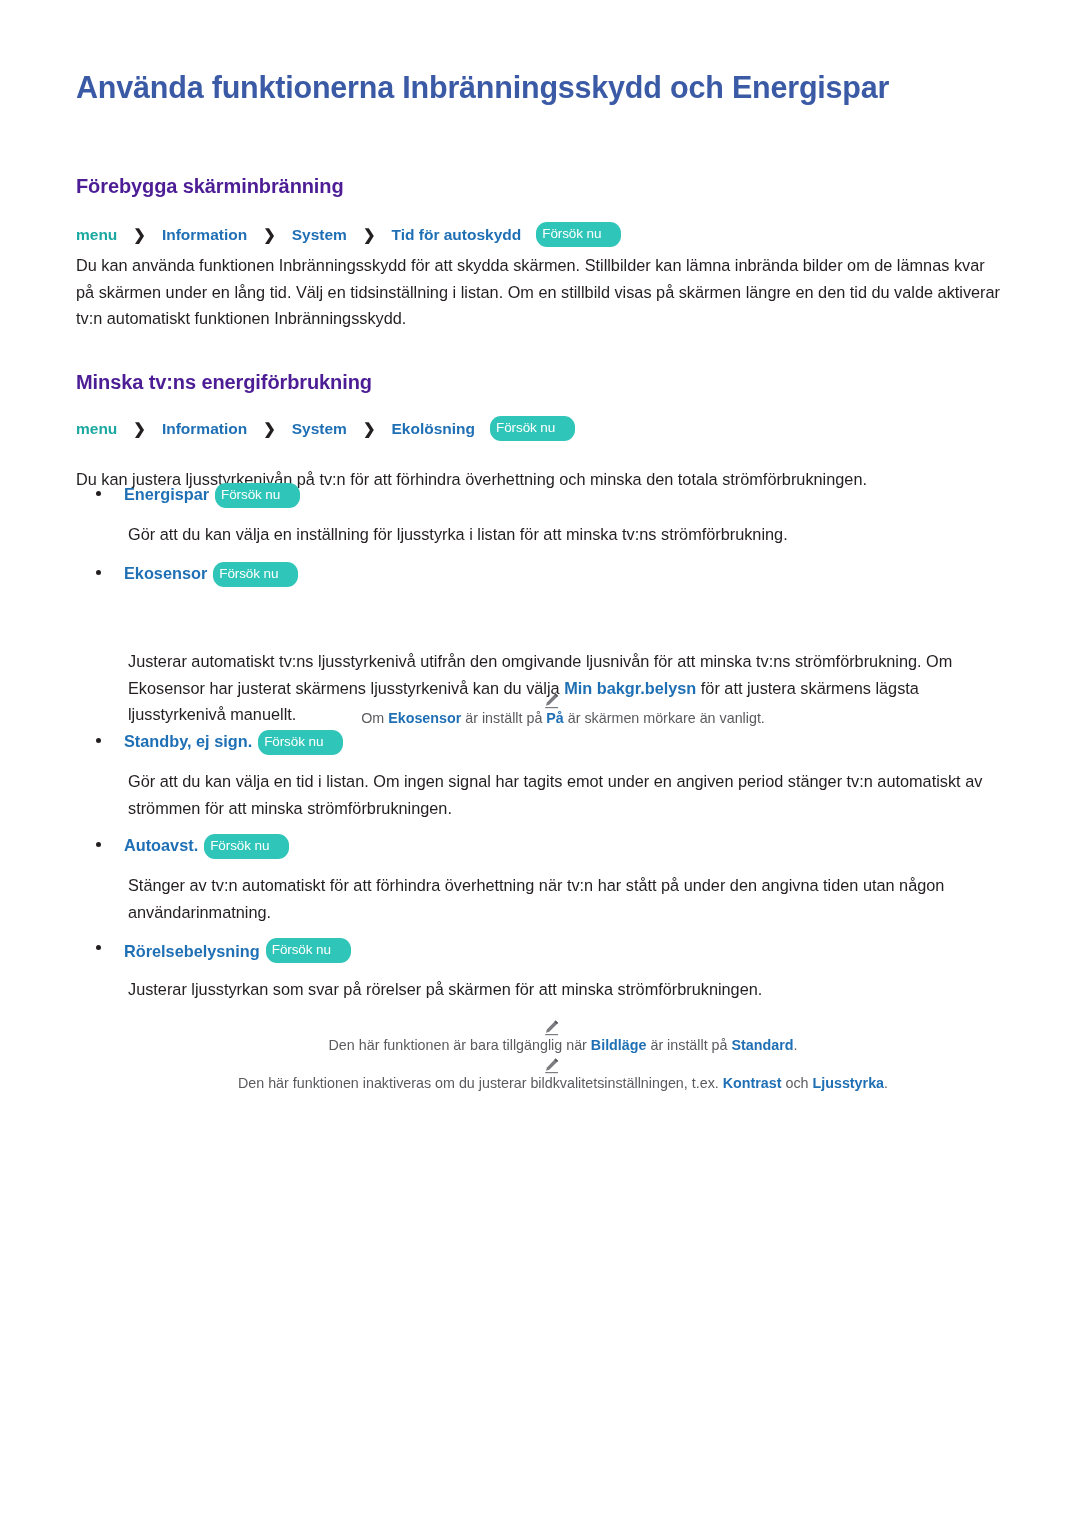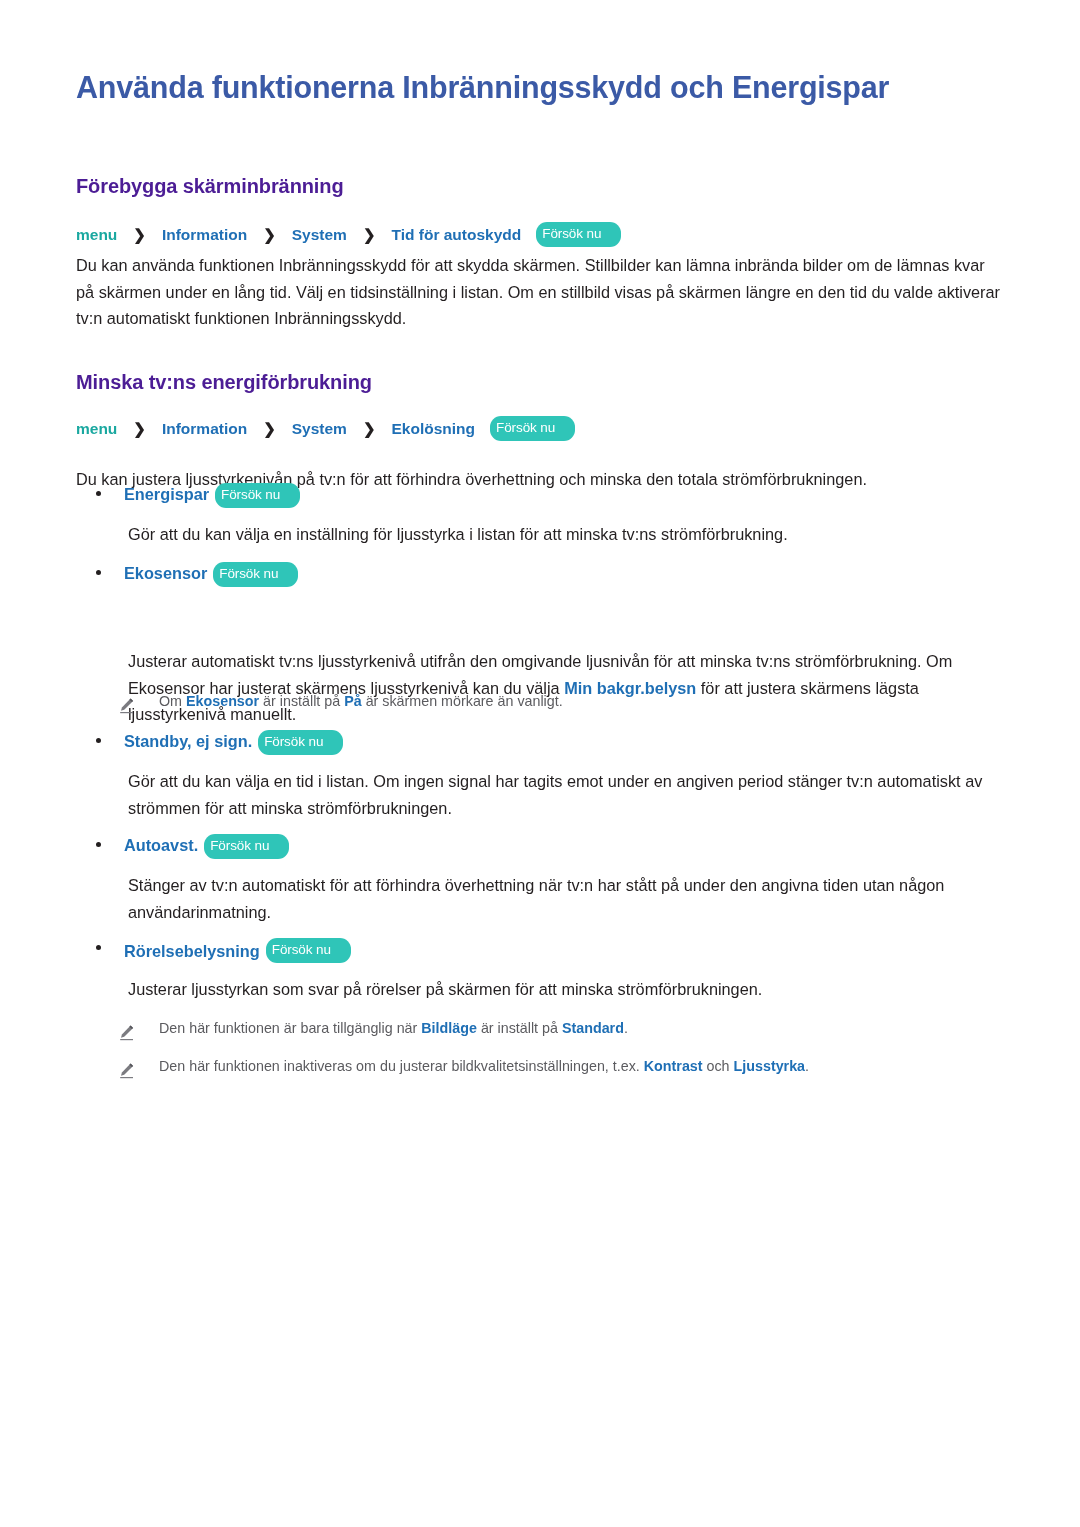--- a/index.html
+++ b/index.html
@@ -138,21 +138,22 @@
     font-weight: bold;
     color: #1f6fb5;
   }
 
   
   .note {
     position: absolute;
     left: 118px;
     width: 890px;
     display: flex;
-    align-items: flex-end;
+    align-items: center;
+    flex-direction: column;
   }
   .note-icon {
     width: 17px;
     height: 17px;
     flex: none;
     margin-right: 24px;
     position: relative;
     top: 2px;
   }
   .note-text {

